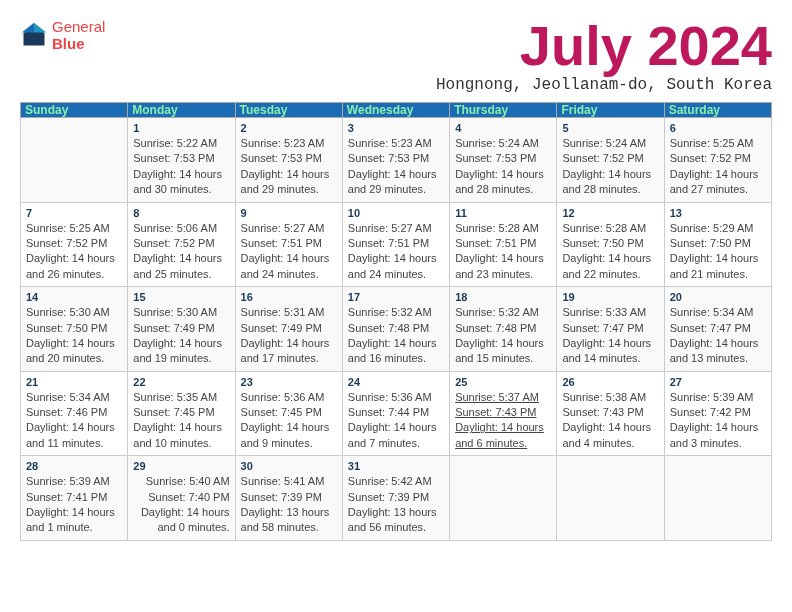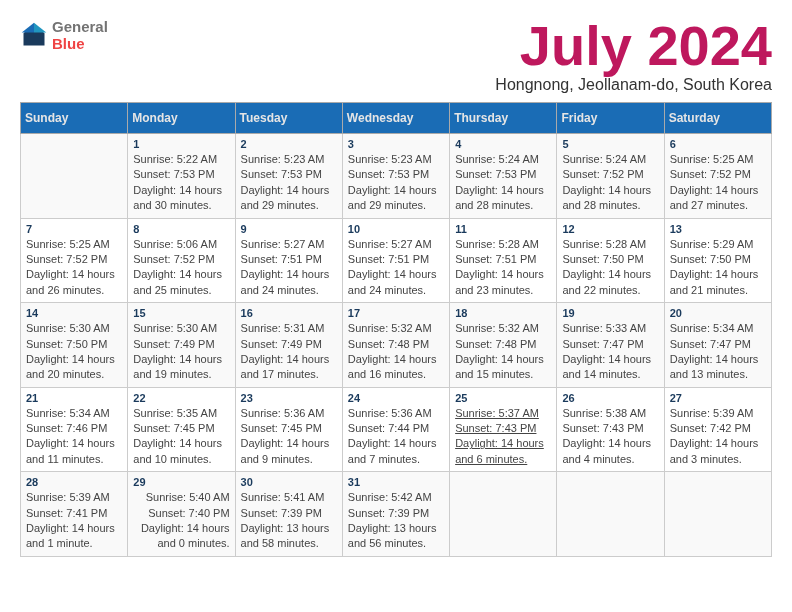--- a/index.html
+++ b/index.html
@@ -35,32 +35,33 @@
     .month-title {
       font-size: 56px;
       font-weight: bold;
       color: #be185d;
       line-height: 1;
     }
     .location-title {
       font-size: 16px;
       color: #333;
       margin-top: 2px;
+      font-family: Liberation Mono, monospace;
     }
     table {
       width: 100%;
       border-collapse: collapse;
       table-layout: fixed;
     }
     thead tr th {
       background-color: #1a6cb5;
-      color: #e5e5e5;
+      color: #86efac;
       font-size: 12px;
       font-weight: bold;
-      padding: 8px 4px;
+      padding: 0 4px;
       text-align: left;
       border: 1px solid #aaa;
     }
     tbody tr td {
       border: 1px solid #ccc;
       vertical-align: top;
       padding: 4px 5px;
       font-size: 9.5px;
       color: #333;
       height: 78px;
@@ -88,21 +89,21 @@
 
 <div class="page">
   <div class="header-row">
     <div class="logo">
       <svg class="logo-icon" viewBox="0 0 32 32">
         <polygon points="16,4 28,14 28,28 4,28 4,14" fill="#1a3a5c"></polygon>
         <polygon points="16,2 30,13 16,13" fill="#2196c0"></polygon>
         <polygon points="16,2 2,13 16,13" fill="#1a6cb5"></polygon>
       </svg>
       <div>
-        <div style="font-size:15px;font-weight:bold;color:#737373;">General</div>
+        <div style="font-size:15px;font-weight:normal;color:#ef4444;">General</div>
         <div style="font-size:15px;font-weight:bold;color:#ef4444;">Blue</div>
       </div>
     </div>
     <div class="title-block">
       <div class="month-title">July 2024</div>
       <div class="location-title">Hongnong, Jeollanam-do, South Korea</div>
     </div>
   </div>
 
   <table>

